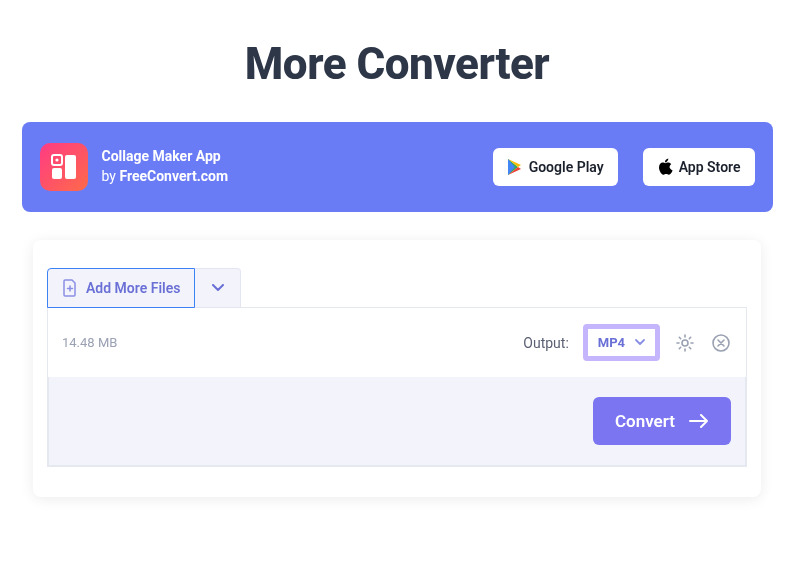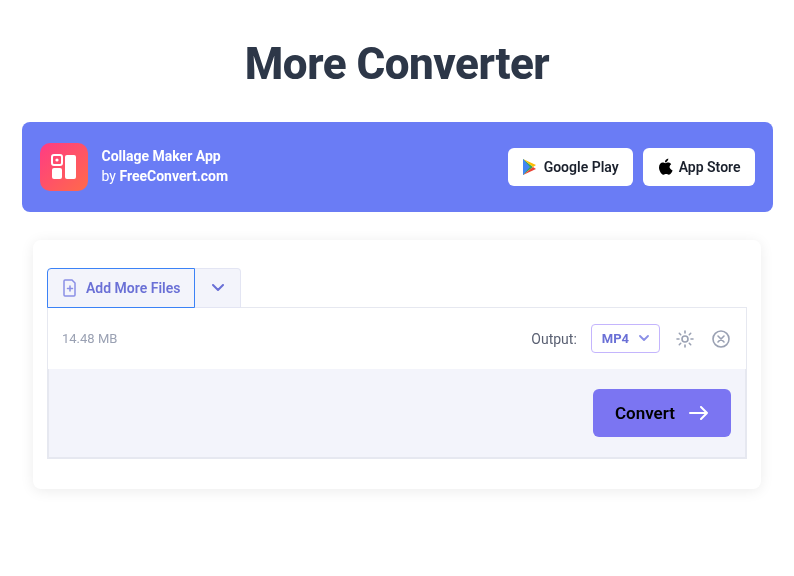--- a/index.html
+++ b/index.html
@@ -58,21 +58,21 @@
   .promo-text .byline { font-weight: 400; }
   .promo-text .brand { font-weight: 700; }
   .promo-spacer { flex: 1; }
   .store-btn {
     height: 38px;
     background: #ffffff;
     border-radius: 6px;
     display: flex;
     align-items: center;
     padding: 0 14px;
-    margin-left: 10px;
+    margin-left: 25px;
     cursor: pointer;
     gap: 6px;
   }
   .store-btn span {
     font-size: 14px;
     font-weight: 600;
     color: #1a202c;
   }
   .panel {
     margin-top: 28px;
@@ -138,21 +138,21 @@
   .row-spacer { flex: 1; }
   .outlabel {
     font-size: 14px;
     color: #5a6072;
     margin-left: 48px;
   }
   .outselect {
     display: flex;
     align-items: center;
     gap: 10px;
-    border: 1px solid #c4b5fd;
+    border: 5px solid #c4b5fd;
     border-radius: 4px;
     padding: 6px 10px;
     cursor: pointer;
   }
   .outselect .val {
     color: #6a70d6;
     font-weight: 700;
     font-size: 13px;
   }
   .iconbtn {
@@ -170,21 +170,21 @@
     border-top: none;
     padding: 20px 14px;
     display: flex;
     justify-content: flex-end;
   }
   .convert-btn {
     display: flex;
     align-items: center;
     gap: 14px;
     background: #7b75f2;
-    color: #000000;
+    color: #ffffff;
     font-size: 17px;
     font-weight: 600;
     padding: 14px 22px;
     border-radius: 6px;
     cursor: pointer;
   }
 </style>
 </head>
 <body>
 

